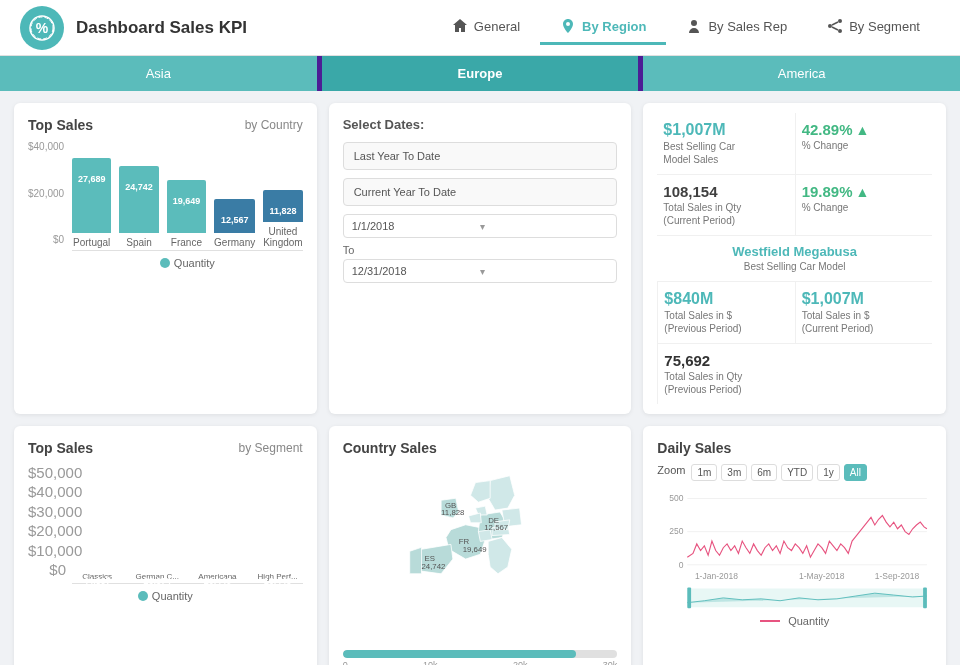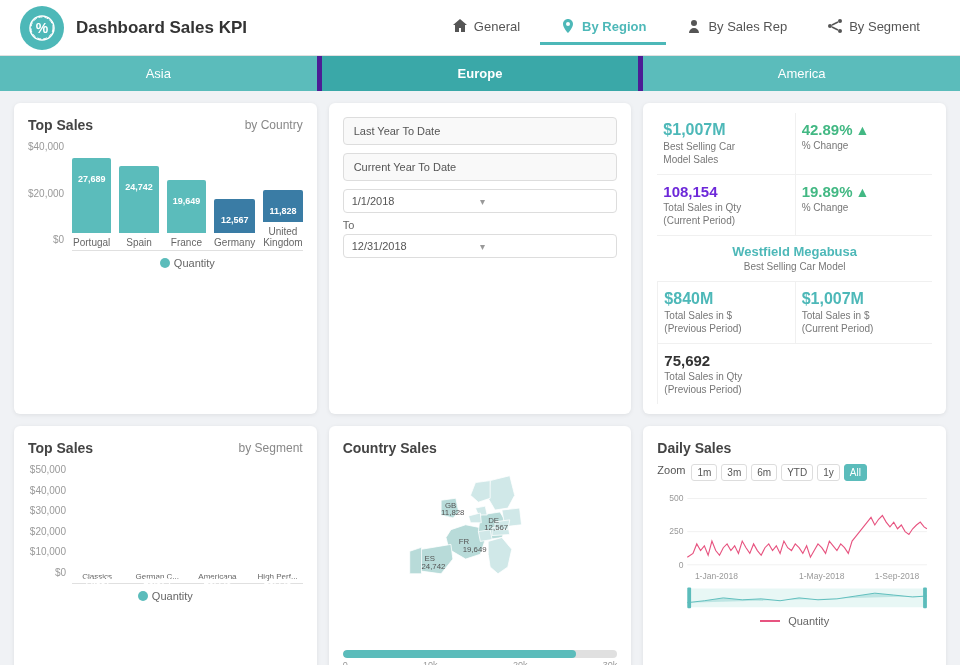--- a/index.html
+++ b/index.html
@@ -71,21 +71,21 @@
     .segment-card { grid-column: 1; grid-row: 2; }
     .country-card { grid-column: 2; grid-row: 2; }
     .daily-card { grid-column: 3; grid-row: 2; }
 
     
     .seg-bars { display: flex; align-items: flex-end; gap: 10px; height: 120px; border-bottom: 1px solid #e0e0e0; padding-bottom: 2px; margin-left: 44px; }
     .seg-bar { background: #3a7ca5; border-radius: 2px 2px 0 0; flex: 1; position: relative; display: flex; align-items: flex-start; justify-content: center; }
     .seg-bar.tall { background: #5bbcbb; }
     .seg-bar-label { position: absolute; top: 8px; font-size: 9px; color: #fff; font-weight: 600; }
     .seg-name { font-size: 8px; color: #666; margin-top: 4px; text-align: center; }
-    .seg-y-labels { position: absolute; left: 0; top: 0; bottom: 24px; display: flex; flex-direction: column; justify-content: space-between; font-size: 10px; color: #999; width: 42px; text-align: right; padding-right: 4px; }
+    .seg-y-labels { position: absolute; left: 0; top: 0; bottom: 24px; display: flex; flex-direction: column; justify-content: space-between; font-size: 15px; color: #999; width: 42px; text-align: right; padding-right: 4px; }
 
     
     .map-container { height: 180px; position: relative; display: flex; align-items: center; justify-content: center; }
     .map-label { font-size: 8px; fill: #555; }
     .map-bar { margin-top: 6px; }
     .map-bar-track { height: 8px; background: #e0e0e0; border-radius: 4px; position: relative; overflow: hidden; }
     .map-bar-fill { height: 100%; background: #5bbcbb; border-radius: 4px; }
     .map-bar-labels { display: flex; justify-content: space-between; font-size: 9px; color: #999; margin-top: 2px; }
 
     
@@ -196,20 +196,21 @@
         </div>
         <div class="chart-legend">
           <div class="legend-dot"></div>
           <span>Quantity</span>
         </div>
       </div>
     </div>
   </div>
 
   <div class="card date-card">
+    <div class="select-dates-title">Select Dates:</div>
     <button class="date-btn">Last Year To Date</button>
     <button class="date-btn">Current Year To Date</button>
     <div class="date-input">
       <span>1/1/2018</span>
       <span class="chevron">▾</span>
     </div>
     <div class="date-label">To</div>
     <div class="date-input">
       <span>12/31/2018</span>
       <span class="chevron">▾</span>
@@ -223,21 +224,21 @@
         <div class="kpi-label">Best Selling Car<br>Model Sales</div>
       </div>
       <div class="kpi-item" style="border-left:1px solid #f0f0f0;">
         <div class="kpi-change">
           <span class="kpi-pct">42.89%</span>
           <span class="kpi-arrow">▲</span>
         </div>
         <div class="kpi-label">% Change</div>
       </div>
       <div class="kpi-item">
-        <div class="kpi-value" style="color:#6d28d9; font-size:15px;">108,154</div>
+        <div class="kpi-value" style="color:#404040; font-size:15px;">108,154</div>
         <div class="kpi-label">Total Sales in Qty<br>(Current Period)</div>
       </div>
       <div class="kpi-item" style="border-left:1px solid #f0f0f0;">
         <div class="kpi-change">
           <span class="kpi-pct">19.89%</span>
           <span class="kpi-arrow">▲</span>
         </div>
         <div class="kpi-label">% Change</div>
       </div>
       <div class="kpi-item" style="grid-column:1/-1; border-left:none; text-align:center;">

